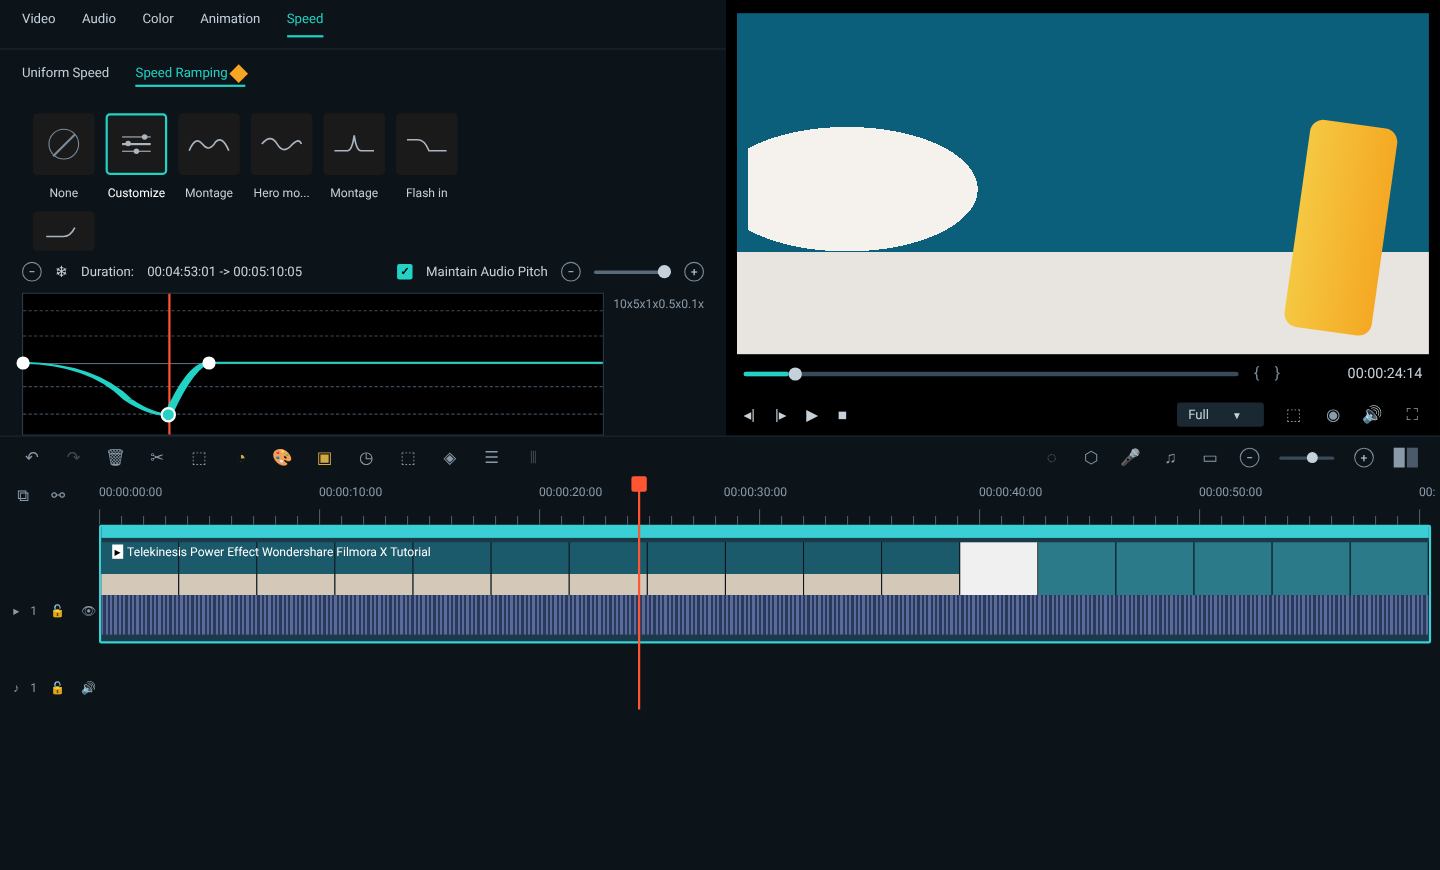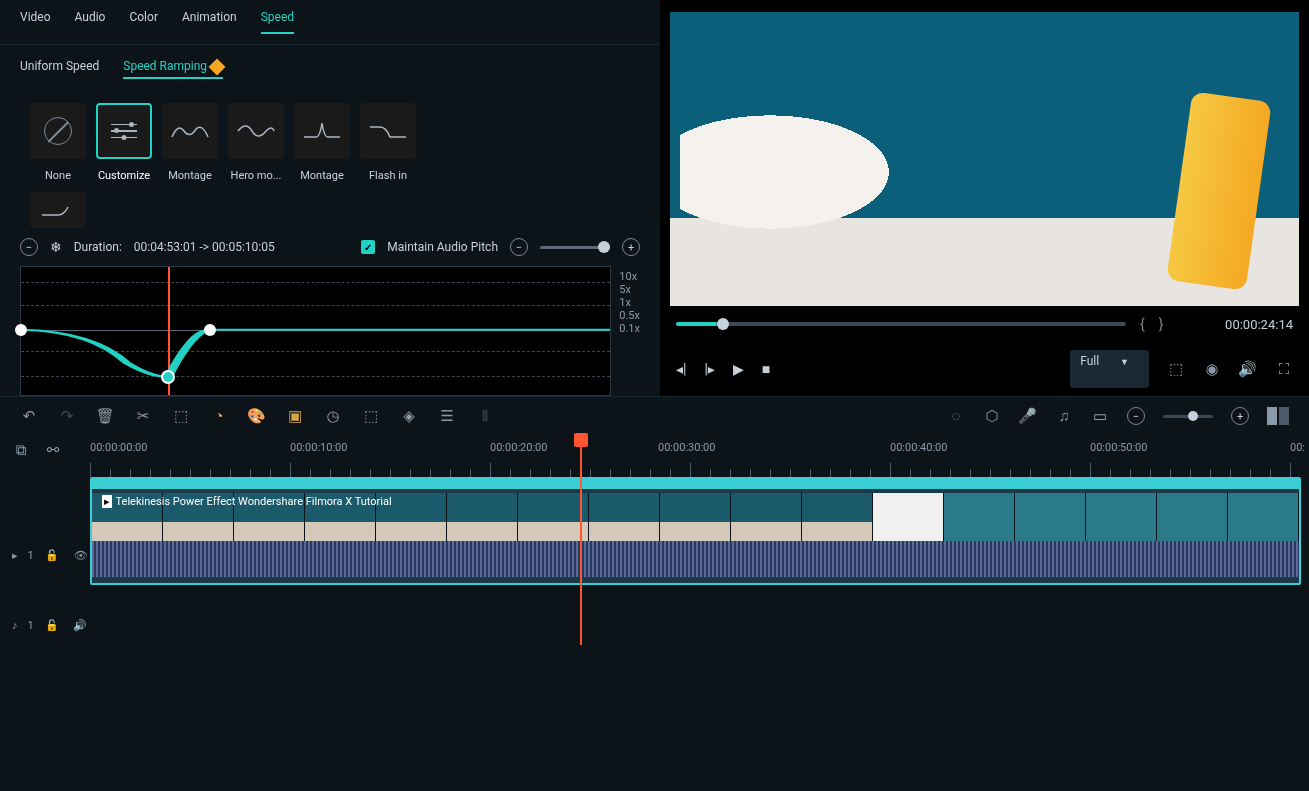--- a/index.html
+++ b/index.html
@@ -22,21 +22,21 @@
 .preset.active .preset-label{color:#fff}
 .preset-extra{width:56px;height:36px;background:#1a1a1a;border-radius:4px;margin:0 30px;display:flex;align-items:center;justify-content:center}
 .duration-row{display:flex;align-items:center;gap:12px;padding:10px 20px;font-size:12px}
 .circle-btn{width:18px;height:18px;border:1.5px solid #7a8a98;border-radius:50%;display:flex;align-items:center;justify-content:center;cursor:pointer;font-size:11px;line-height:1}
 .snowflake{color:#c5d1db;font-size:14px}
 .checkbox{width:14px;height:14px;background:#22d3c5;border-radius:2px;display:inline-flex;align-items:center;justify-content:center;color:#000;font-size:10px;font-weight:bold}
 .slider-track{width:70px;height:3px;background:#5a6a78;border-radius:2px;position:relative}
 .slider-thumb{width:12px;height:12px;background:#c5d1db;border-radius:50%;position:absolute;top:-5px;right:0}
 .curve-area{display:flex;padding:0 20px;gap:8px}
 .curve-box{flex:1;height:130px;background:#000;border:1px solid #2a3a48;position:relative}
-.curve-labels{display:flex;flex-direction:column;justify-content:flex-start;height:130px;padding:4px 0;font-size:11px;color:#8a9aa8}
+.curve-labels{display:flex;flex-direction:row;justify-content:flex-start;height:130px;padding:4px 0;font-size:11px;color:#8a9aa8}
 .gridline{position:absolute;left:0;right:0;border-top:1px dashed #3a4a58}
 .playhead-line{position:absolute;top:0;bottom:0;width:2px;background:#ff5533}
 .curve-path{position:absolute;top:0;left:0;width:100%;height:100%}
 .control-pt{position:absolute;width:12px;height:12px;background:#fff;border-radius:50%;transform:translate(-50%,-50%)}
 .control-pt.active{background:#22d3c5;border:2px solid #fff;width:14px;height:14px}
 .buttons-row{display:flex;gap:12px;padding:20px 10px;align-items:center}
 .btn{padding:6px 24px;border-radius:16px;cursor:pointer;font-size:13px;font-weight:500}
 .btn-outline{border:2px solid #22d3c5;color:#22d3c5;background:transparent}
 .btn-solid{background:#22d3c5;color:#0d1419;border:2px solid #22d3c5}
 .spacer{flex:1}
@@ -45,21 +45,21 @@
 .hand-shape{position:absolute;left:10px;top:60px;width:300px;height:200px;background:radial-gradient(ellipse at 30% 50%,#f5f1ed 0%,#f5f1ed 40%,transparent 40%)}
 .can-shape{position:absolute;right:40px;bottom:20px;width:80px;height:190px;background:linear-gradient(90deg,#f5c842,#f5a823);border-radius:12px;transform:rotate(8deg)}
 .preview-controls{padding:10px 16px;display:flex;align-items:center;gap:14px}
 .progress-bar{flex:1;height:4px;background:#3a4a58;border-radius:2px;position:relative;max-width:450px}
 .progress-fill{height:100%;width:9%;background:#22d3c5;border-radius:2px}
 .progress-thumb{position:absolute;left:9%;top:-4px;width:12px;height:12px;background:#c5d1db;border-radius:50%}
 .braces{color:#7a8a98;font-size:14px}
 .timecode{color:#c5d1db;font-size:13px;margin-left:auto}
 .transport{display:flex;gap:18px;padding:8px 16px;align-items:center}
 .transport-btn{color:#c5d1db;cursor:pointer;font-size:14px}
-.quality-select{background:#1a2832;color:#c5d1db;padding:4px 20px 20px 10px;border-radius:3px;cursor:pointer;position:relative;font-size:12px;margin-left:auto}
+.quality-select{background:#1a2832;color:#c5d1db;padding:4px 20px 4px 10px;border-radius:3px;cursor:pointer;position:relative;font-size:12px;margin-left:auto}
 .toolbar{display:flex;align-items:center;gap:20px;padding:10px 20px;background:#0d1419;border-top:1px solid #1a2832}
 .tool-icon{width:18px;height:18px;color:#8a9aa8;cursor:pointer;font-size:15px;display:inline-flex;align-items:center;justify-content:center}
 .tool-icon.gold{color:#d4a843}
 .toolbar-right{margin-left:auto;display:flex;align-items:center;gap:18px}
 .zoom-slider{width:50px;height:3px;background:#3a4a58;border-radius:2px;position:relative}
 .zoom-thumb{width:10px;height:10px;background:#c5d1db;border-radius:50%;position:absolute;left:50%;top:-4px}
 .collapse-icon{width:22px;height:18px;display:flex;gap:2px}
 .collapse-icon span{flex:1;background:#8a9aa8}
 .timeline{flex:1;background:#0d1419;display:flex;flex-direction:column;position:relative}
 .ruler-row{display:flex;align-items:flex-start;height:42px;padding-left:90px;position:relative}

